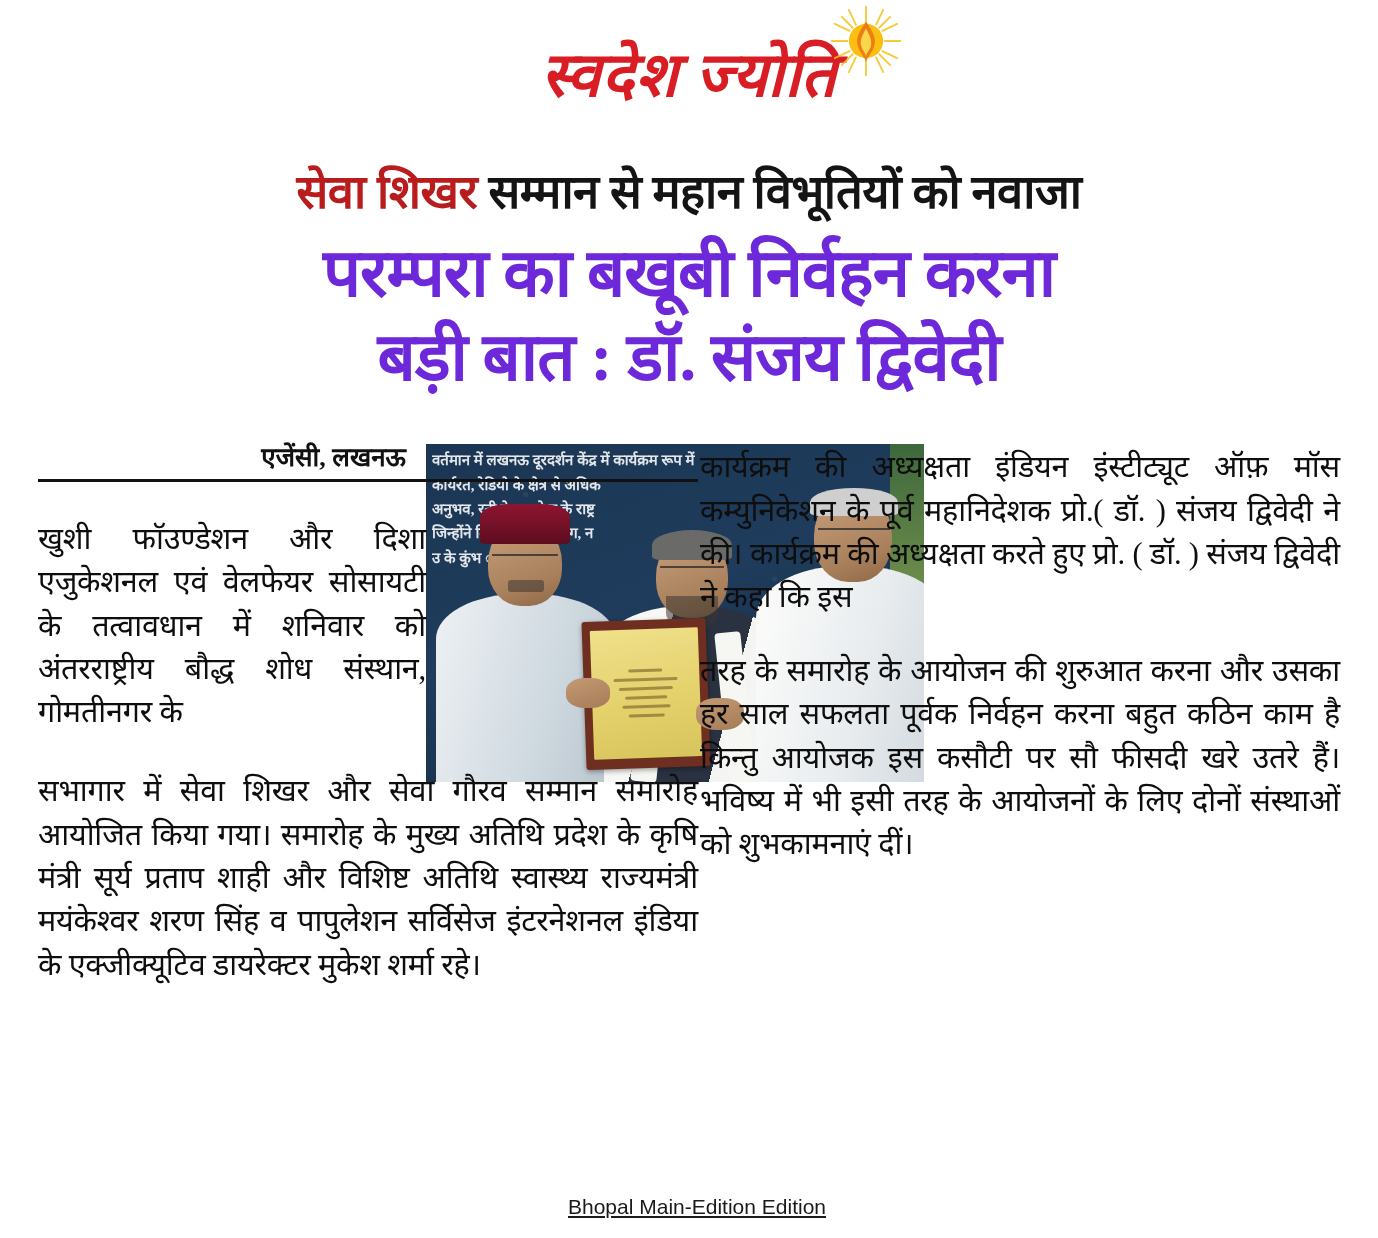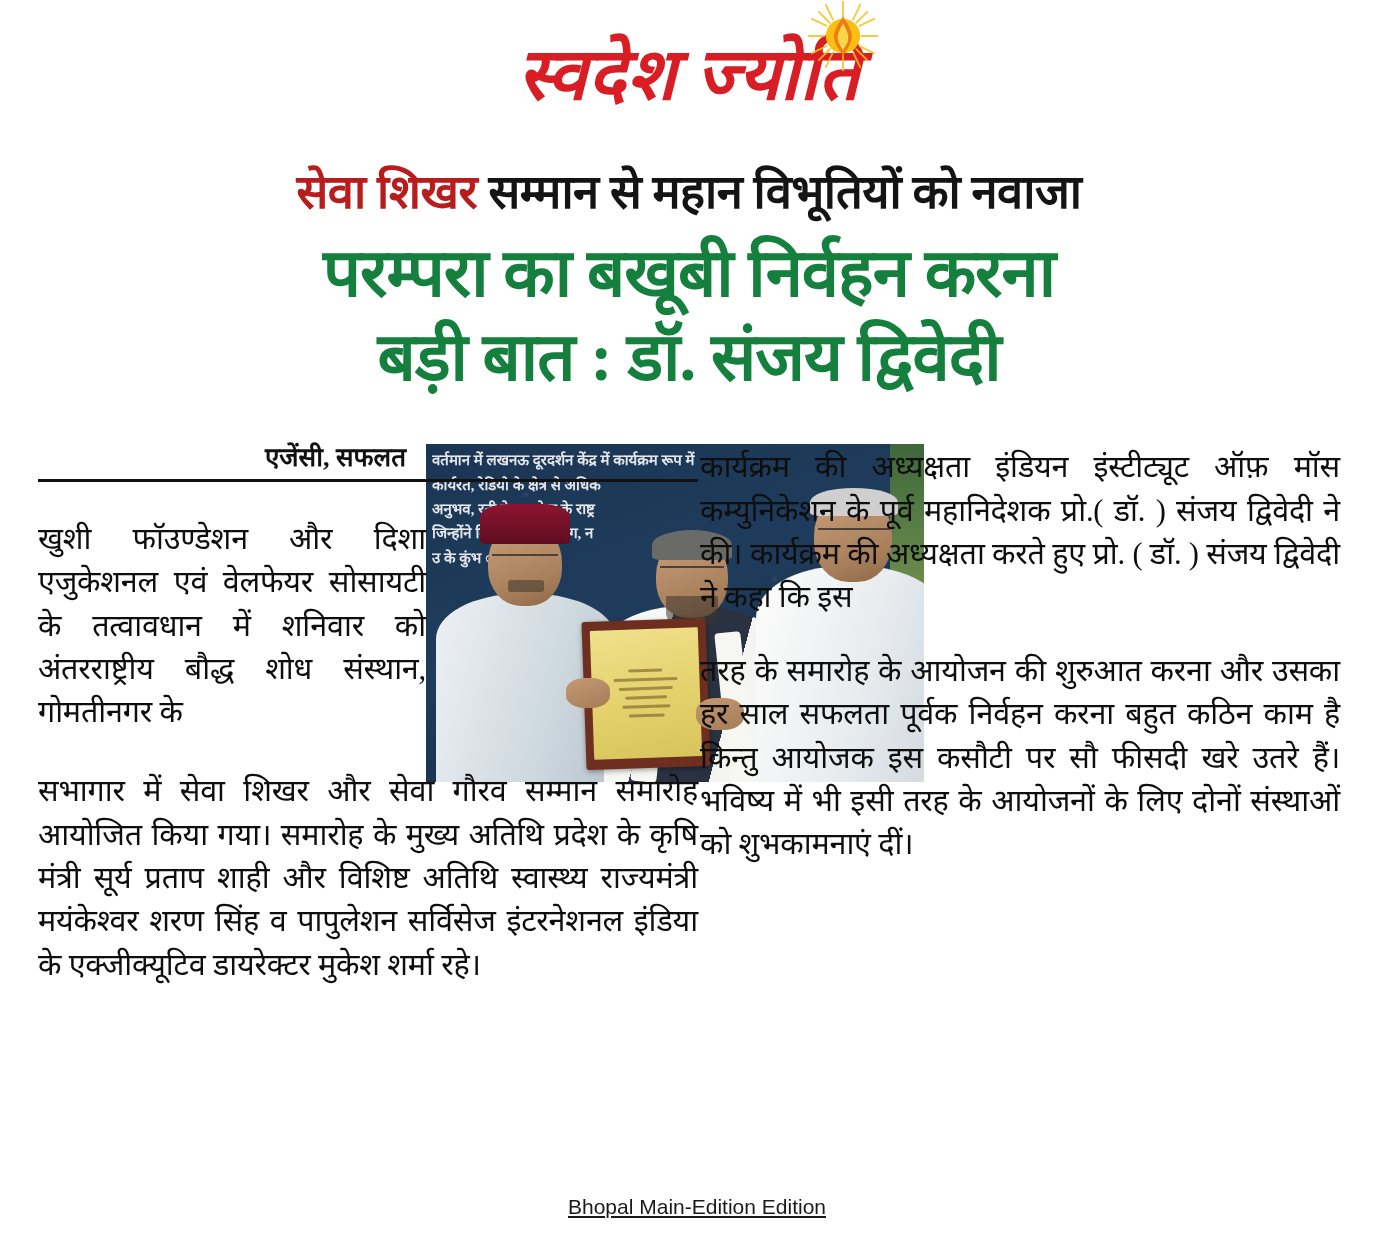--- a/index.html
+++ b/index.html
@@ -32,21 +32,21 @@
     display: flex;
     align-items: center;
     justify-content: center;
   }
   .masthead-inner {
     position: relative;
     display: inline-block;
   }
   .masthead-title {
     font-family: "Liberation Serif", "DejaVu Serif", serif;
-    font-size: 72px;
+    font-size: 62px;
     line-height: 1;
     font-weight: bold;
     font-style: italic;
     color: #d81e24;
     letter-spacing: 1px;
     white-space: nowrap;
     padding: 0 6px;
   }
   .flame-icon {
     position: absolute;
@@ -73,21 +73,21 @@
   .kicker .rest {
     color: #141414;
   }
 
   
   .headline {
     text-align: center;
     font-size: 67px;
     line-height: 1.26;
     font-weight: bold;
-    color: #15803d;
+    color: #6d28d9;
     margin-top: 12px;
     letter-spacing: -1px;
   }
   .headline .hl-line {
     display: block;
     white-space: nowrap;
   }
 
   
   .article {
@@ -383,21 +383,21 @@
           <i style="width:46%"></i>
           <i style="width:52%"></i>
           <i style="width:40%"></i>
         </div>
       </div>
       <div class="hand" style="left:140px; bottom:74px; width:44px; height:30px;"></div>
       <div class="hand" style="left:270px; bottom:52px; width:48px; height:32px;"></div>
     </div>
 
     <div class="col-left">
-      <div class="byline">एजेंसी, सफलत</div>
+      <div class="byline">एजेंसी, लखनऊ</div>
       <hr class="byline-rule">
       <p class="body-text narrow-left">खुशी फाॅउण्डेशन और दिशा एजुकेशनल एवं वेलफेयर सोसायटी के तत्वावधान में शनिवार को अंतरराष्ट्रीय बौद्ध शोध संस्थान, गोमतीनगर के</p>
       <p class="body-text wide">सभागार में सेवा शिखर और सेवा गौरव सम्मान समारोह आयोजित किया गया। समारोह के मुख्य अतिथि प्रदेश के कृषि मंत्री सूर्य प्रताप शाही और विशिष्ट अतिथि स्वास्थ्य राज्यमंत्री मयंकेश्वर शरण सिंह व पापुलेशन सर्विसेज इंटरनेशनल इंडिया के एक्जीक्यूटिव डायरेक्टर मुकेश शर्मा रहे।</p>
     </div>
 
     <div class="col-right">
       <p class="body-text wide-right">कार्यक्रम की अध्यक्षता इंडियन इंस्टीट्यूट ऑफ़ मॉस कम्युनिकेशन के पूर्व महानिदेशक प्रो.( डॉ. ) संजय द्विवेदी ने की। कार्यक्रम की अध्यक्षता करते हुए प्रो. ( डॉ. ) संजय द्विवेदी ने कहा कि इस</p>
       <p class="body-text wide-right">तरह के समारोह के आयोजन की शुरुआत करना और उसका हर साल सफलता पूर्वक निर्वहन करना बहुत कठिन काम है किन्तु आयोजक इस कसौटी पर सौ फीसदी खरे उतरे हैं। भविष्य में भी इसी तरह के आयोजनों के लिए दोनों संस्थाओं को शुभकामनाएं दीं।</p>
     </div>
   </div>

